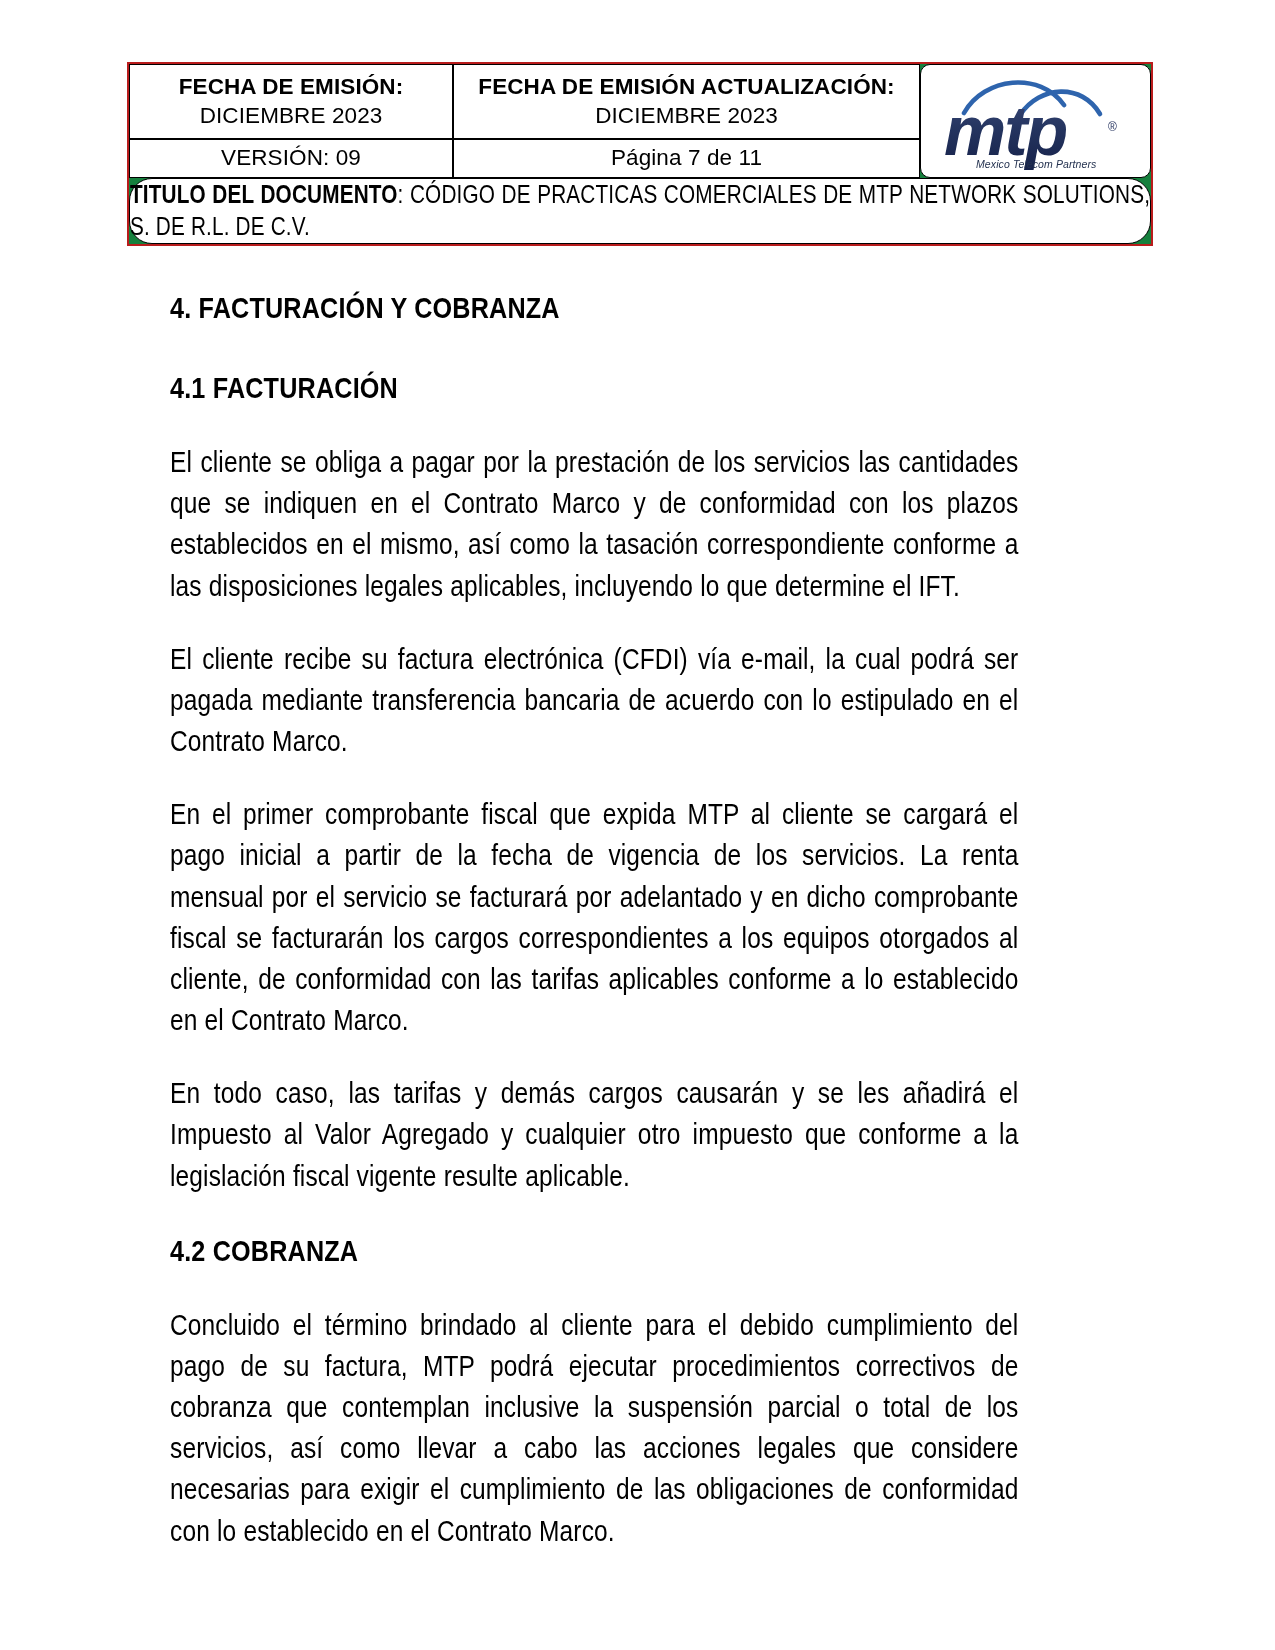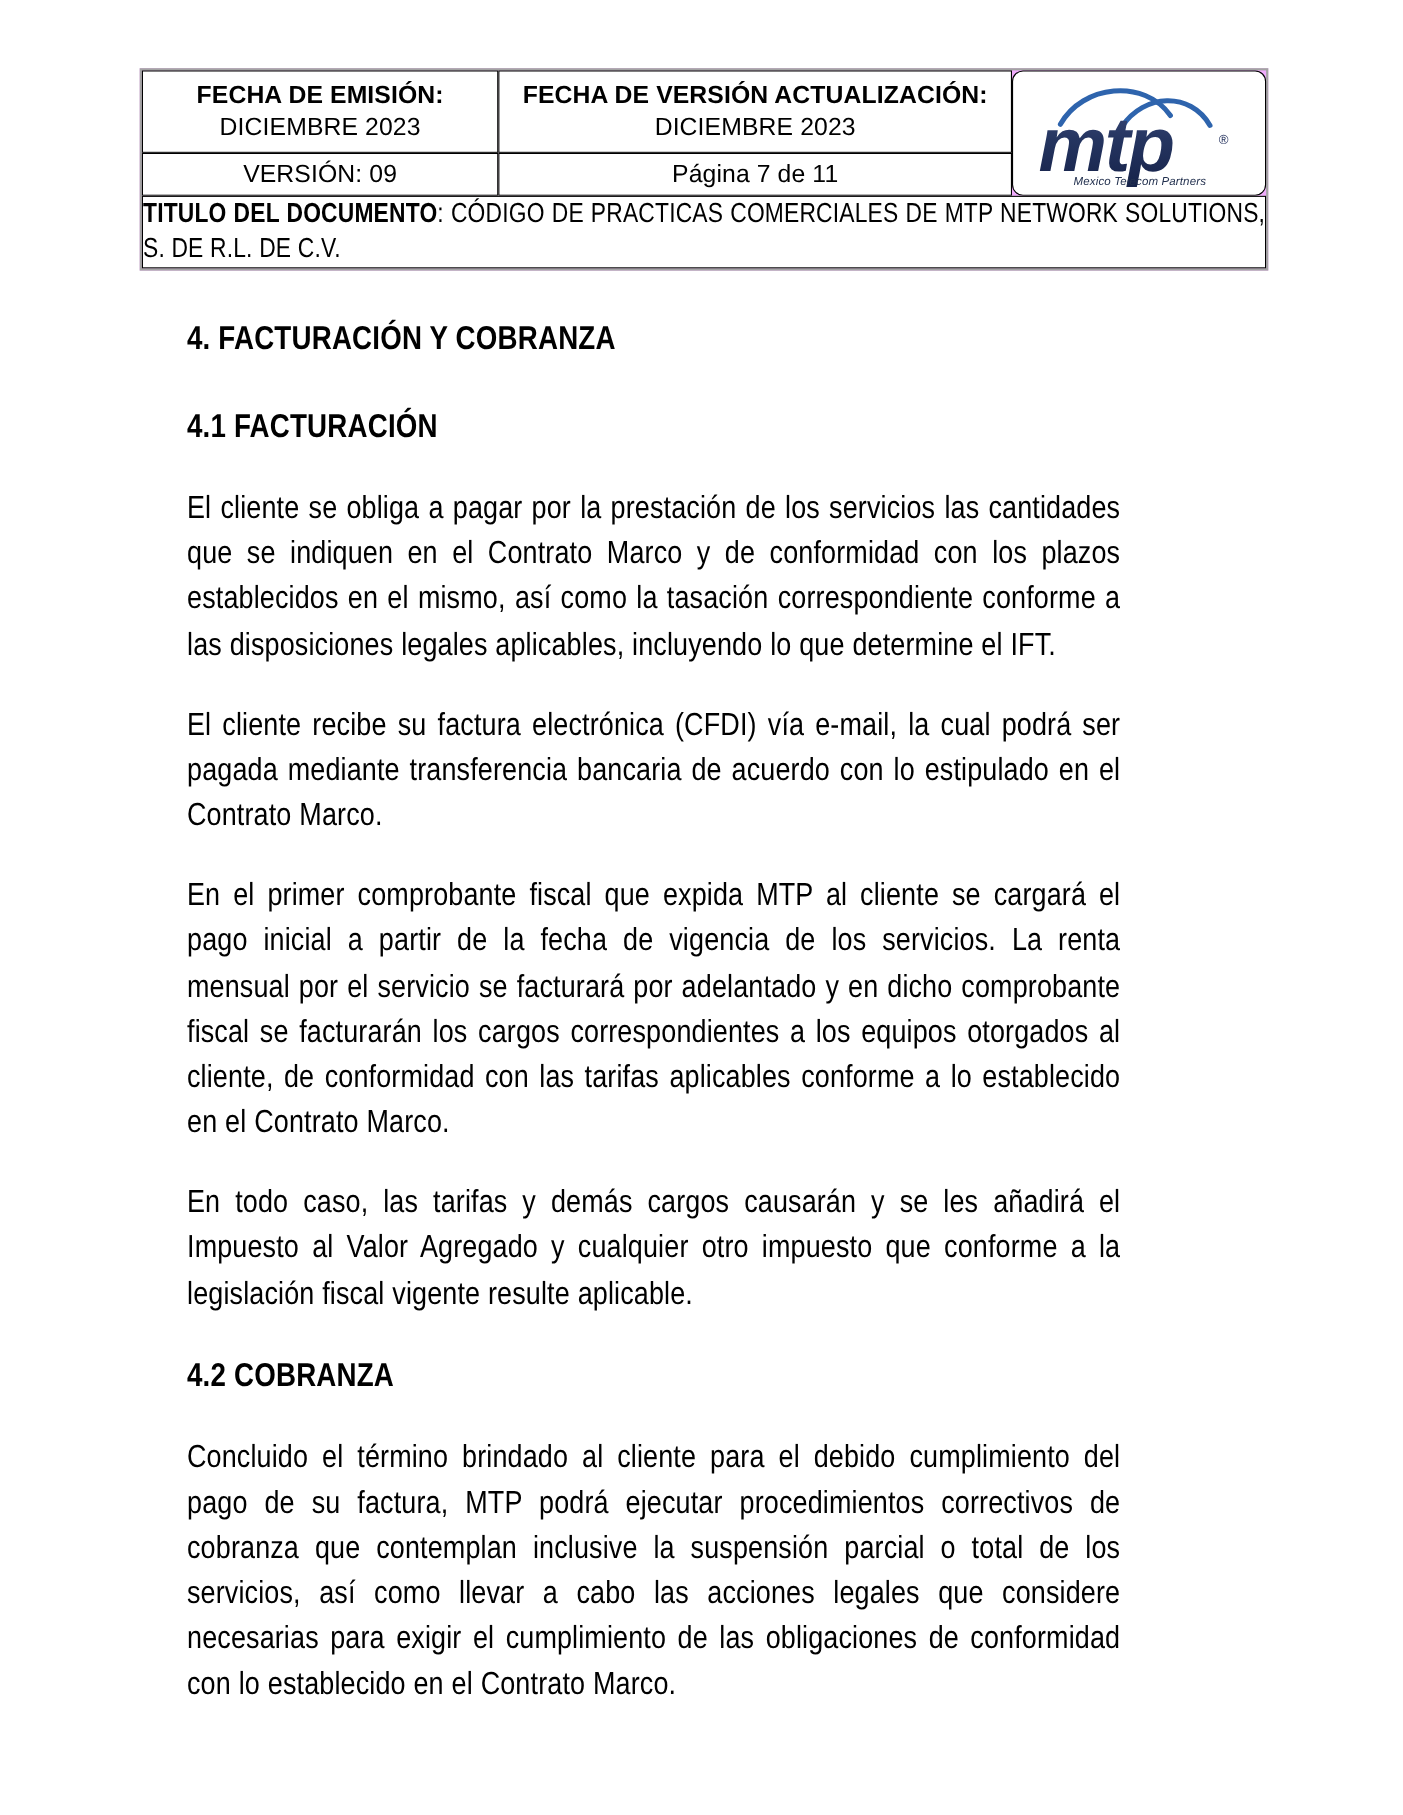--- a/index.html
+++ b/index.html
@@ -30,22 +30,22 @@
     position: absolute;
     left: 127px;
     top: 62px;
     width: 1022px;
   }
   table.header-table {
     width: 100%;
     border-collapse: separate;
     border-spacing: 0;
     table-layout: fixed;
-    border: 2px solid #a3a3a3;
-    background: #f0abfc;
+    border: 2px solid #b91c1c;
+    background: #15803d;
   }
   table.header-table td {
     border: 1px solid #000000;
     background: #ffffff;
     vertical-align: middle;
     padding: 0;
   }
   td.cell-pad {
     padding: 6px 8px 8px 8px;
   }
@@ -78,20 +78,21 @@
   .logo-box {
     position: relative;
     width: 200px;
     height: 104px;
   }
   .logo-box svg { display:block; width: 200px; height: 104px; }
 
   
   td.title-cell {
     padding: 7px 10px 10px 10px;
+    border-radius: 23px;
   }
   .doc-title-text {
     font-family: "Liberation Sans Narrow", "Liberation Sans", sans-serif;
     font-stretch: condensed;
     transform: scaleX(0.83);
     transform-origin: left top;
     width: 120.5%;
     font-size: 25px;
     line-height: 1.27;
     text-align: justify;
@@ -144,21 +145,21 @@
 
   <div class="header-table-wrap">
     <table class="header-table">
       <tbody>
         <tr>
           <td class="col-a cell-pad">
             <div class="cell-line b">FECHA DE EMISIÓN:</div>
             <div class="cell-line">DICIEMBRE 2023</div>
           </td>
           <td class="col-b cell-pad">
-            <div class="cell-line b">FECHA DE VERSIÓN ACTUALIZACIÓN:</div>
+            <div class="cell-line b">FECHA DE EMISIÓN ACTUALIZACIÓN:</div>
             <div class="cell-line">DICIEMBRE 2023</div>
           </td>
           <td class="col-logo" rowspan="2">
             <div class="logo-cell-inner">
               <div class="logo-box">
                 <svg viewBox="0 0 200 104" xmlns="http://www.w3.org/2000/svg" aria-hidden="true">
                   <defs>
                     <linearGradient id="gmtp" x1="0" y1="0" x2="0" y2="1">
                       <stop offset="0%" stop-color="#3b4a7a"></stop>
                       <stop offset="45%" stop-color="#253560"></stop>

